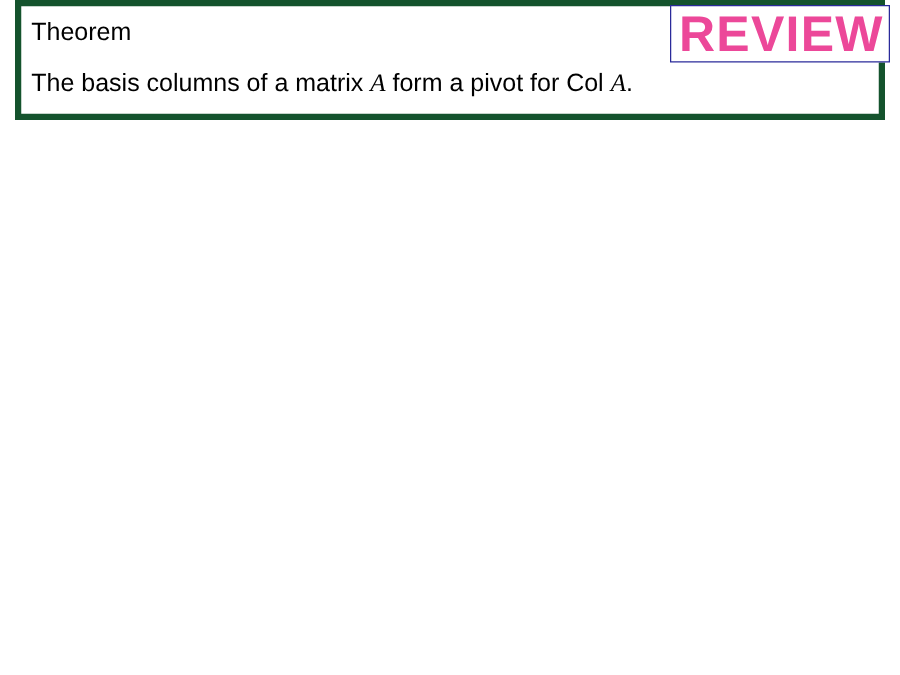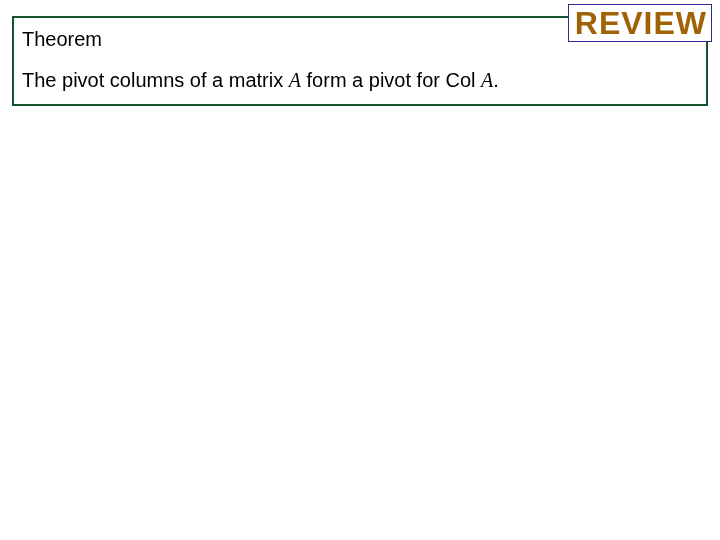--- a/index.html
+++ b/index.html
@@ -9,24 +9,24 @@
     }
     body {
       width: 720px;
       height: 540px;
       background: #ffffff;
       font-family: Arial, Helvetica, sans-serif;
       position: relative;
     }
     .theorem-box {
       position: absolute;
-      top: 16px;
+      top: 0;
       left: 12px;
       right: 12px;
-      border: 2px solid #14532d;
+      border: 5px solid #14532d;
       padding: 10px 8px 12px 8px;
     }
     .theorem-title {
       font-size: 20px;
       color: #000;
       margin-bottom: 18px;
     }
     .theorem-body {
       font-size: 20px;
       color: #000;
@@ -34,31 +34,31 @@
     .italic-math {
       font-family: 'Times New Roman', Times, serif;
       font-style: italic;
     }
     .review-badge {
       position: absolute;
       top: 4px;
       right: 8px;
       border: 1px solid #2a2a9a;
       padding: 2px 4px 0px 6px;
-      font-size: 32px;
+      font-size: 40px;
       font-weight: bold;
-      color: #a16207;
+      color: #ec4899;
       letter-spacing: 1px;
       background: #ffffff;
       line-height: 1.05;
     }
   </style>
 </head>
 <body>
 
 <div class="theorem-box">
   <div class="theorem-title">Theorem</div>
   <div class="theorem-body">
-    <span>The pivot columns of a matrix </span><span class="italic-math">A</span><span> form a pivot for Col </span><span class="italic-math">A</span><span>.</span>
+    <span>The basis columns of a matrix </span><span class="italic-math">A</span><span> form a pivot for Col </span><span class="italic-math">A</span><span>.</span>
   </div>
 </div>
 
 <div class="review-badge">REVIEW</div>
 
 </body></html>

